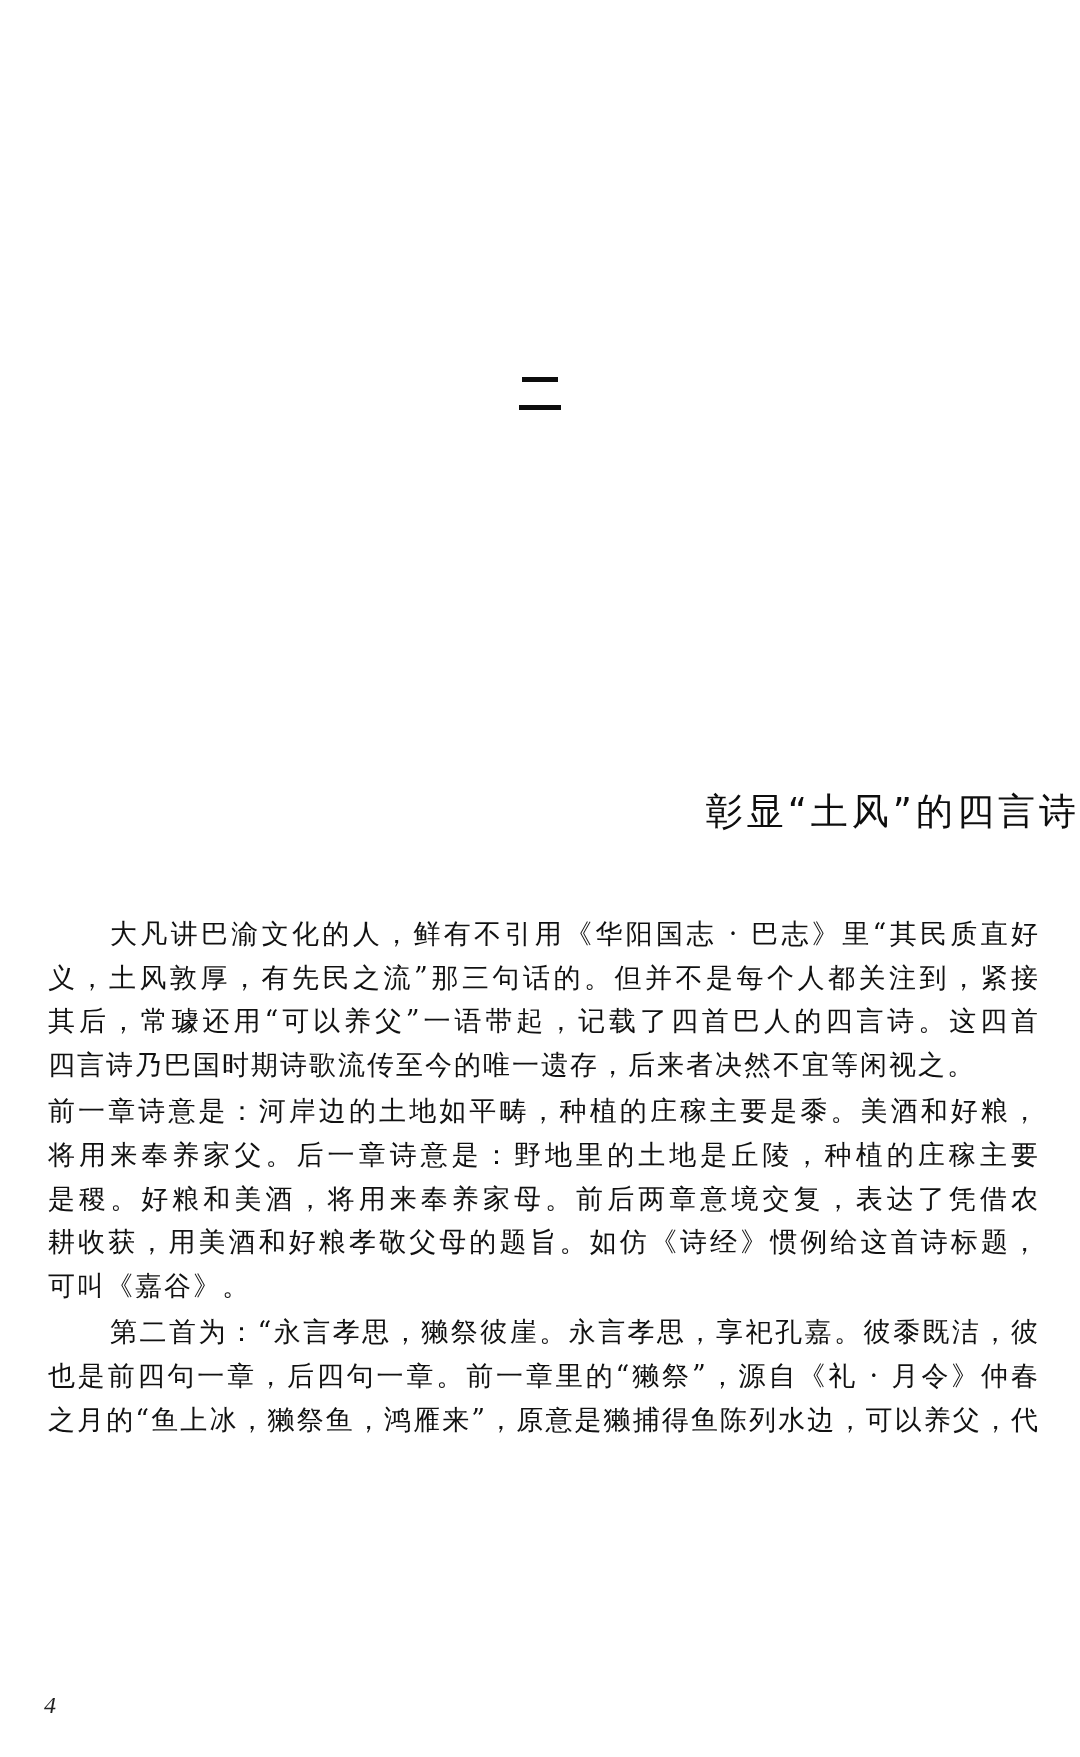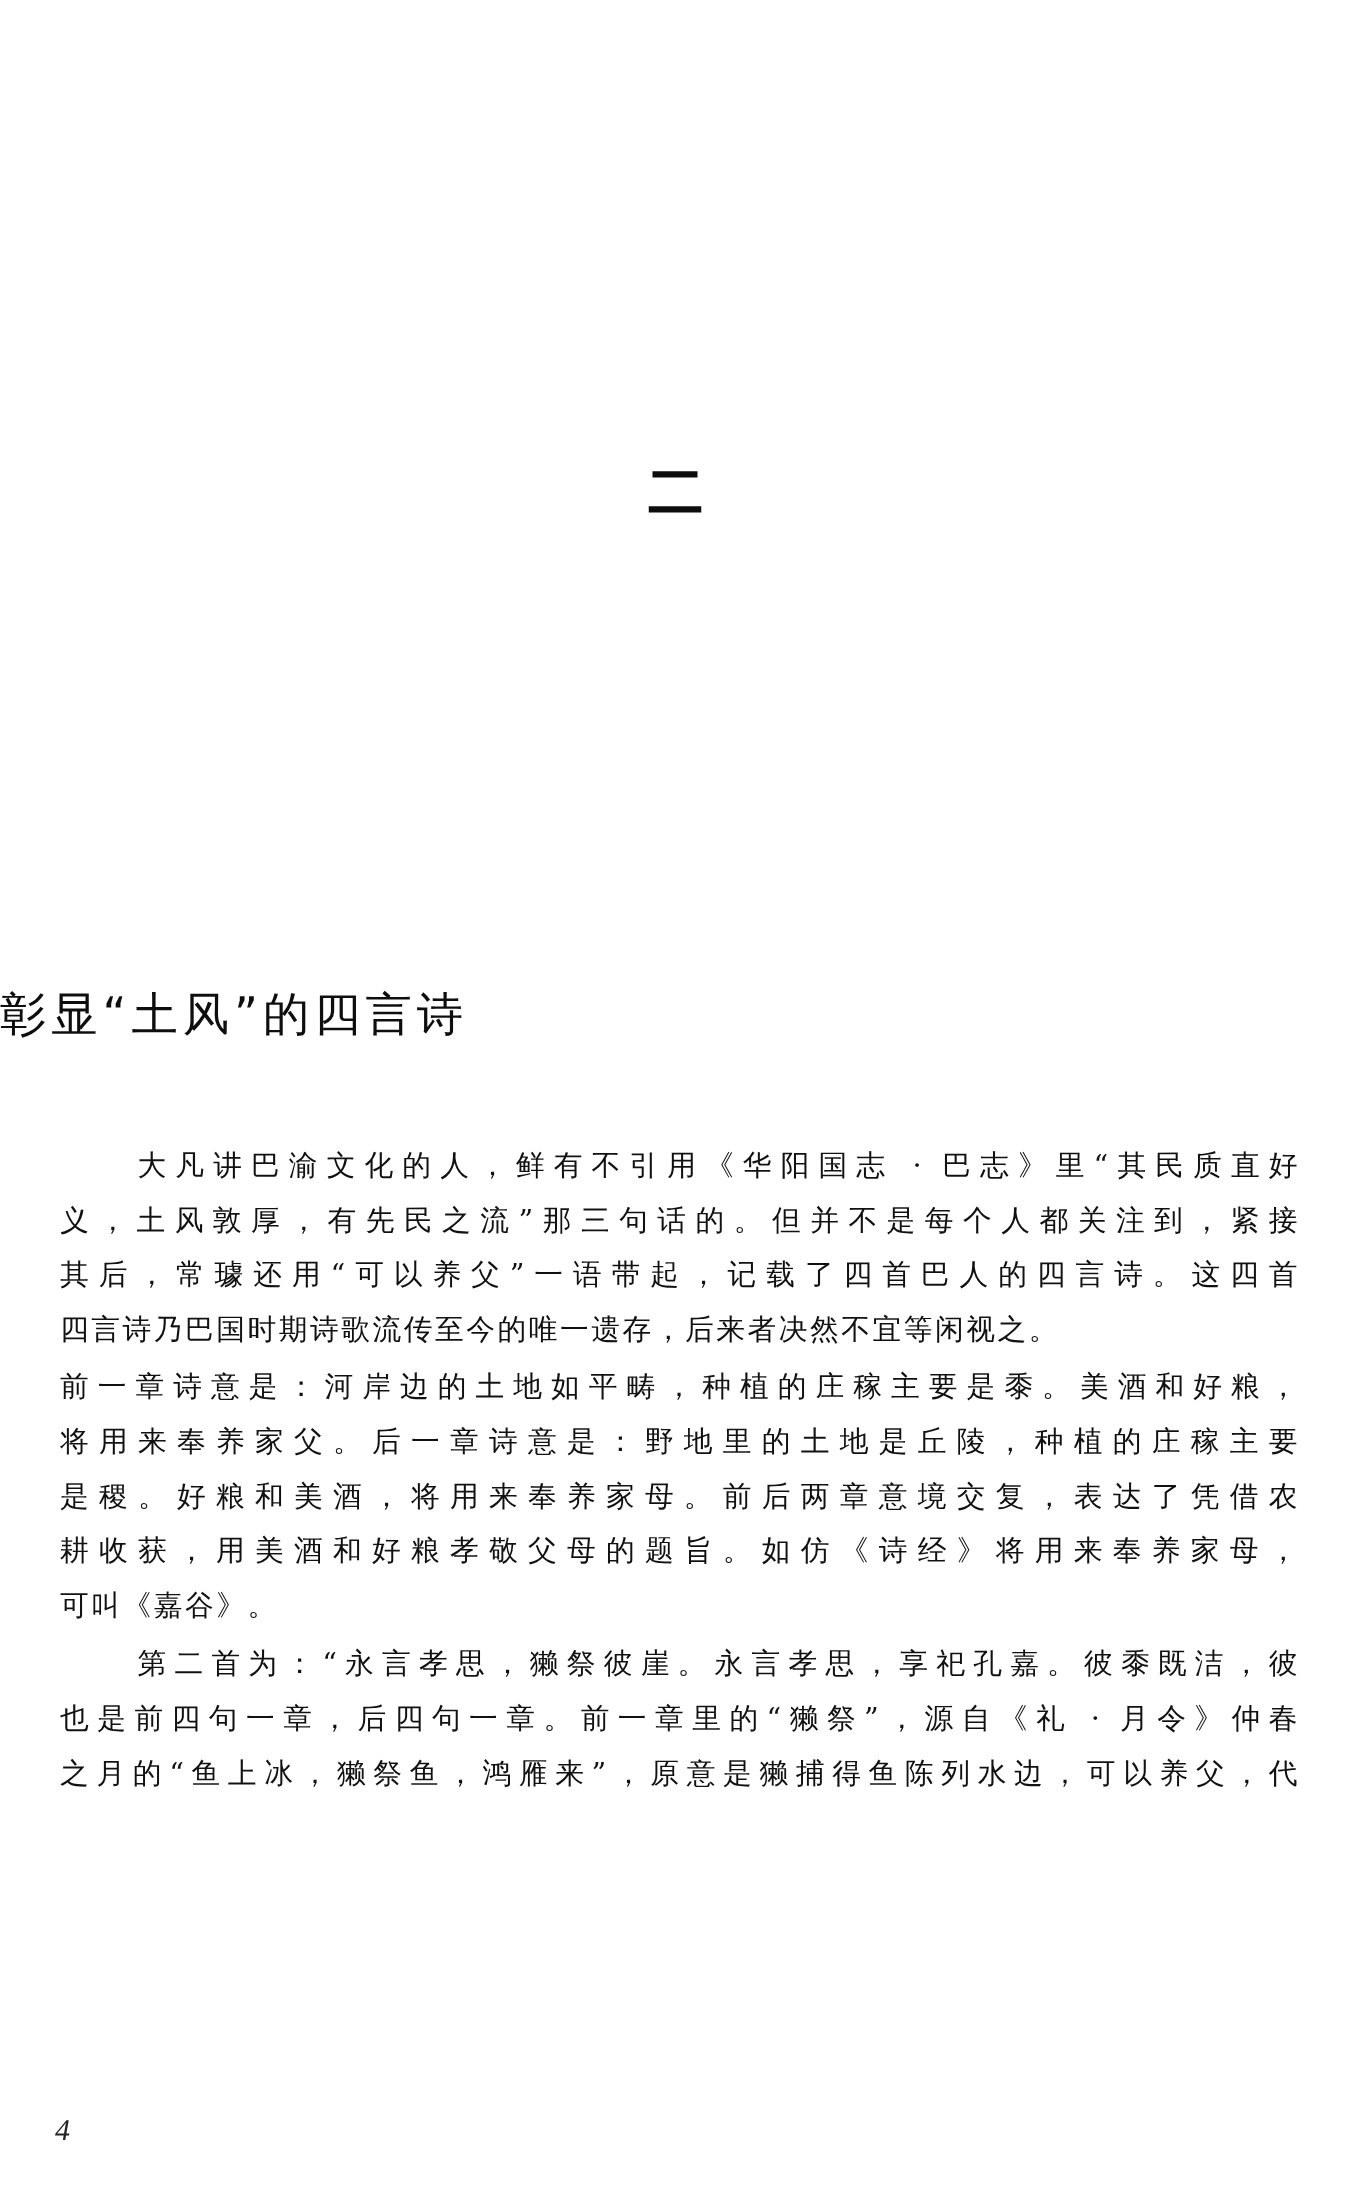--- a/index.html
+++ b/index.html
@@ -46,33 +46,33 @@
   }
   .chapter-num .sr {
     position: absolute;
     width: 1px; height: 1px; overflow: hidden; clip: rect(0 0 0 0);
   }
   .section-title {
     position: absolute;
     left: 0;
     width: 1080px;
     top: 762px;
-    text-align: left;
+    text-align: right;
     font-family: "DejaVu Sans", "Liberation Sans", sans-serif;
     font-size: 37px;
     letter-spacing: 4px;
     font-weight: normal;
     color: #0e0e0e;
   }
   .body-text {
     position: absolute;
     left: 48px;
     width: 992px;
     top: 912px;
-    font-size: 23px;
+    font-size: 27px;
   }
   .line {
     height: 43.6px;
     line-height: 43.6px;
     white-space: nowrap;
     text-align: justify;
     text-align-last: justify;
     letter-spacing: 2px;
   }
   .line.indent {
@@ -111,21 +111,21 @@
 
   <div class="line indent">大凡讲巴渝文化的人，鲜有不引用《华阳国志 · 巴志》里“其民质直好</div>
   <div class="line">义，土风敦厚，有先民之流”那三句话的。但并不是每个人都关注到，紧接</div>
   <div class="line">其后，常璩还用“可以养父”一语带起，记载了四首巴人的四言诗。这四首</div>
   <div class="line last">四言诗乃巴国时期诗歌流传至今的唯一遗存，后来者决然不宜等闲视之。</div>
   <div class="para-gap"></div>
 
   <div class="line">前一章诗意是：河岸边的土地如平畴，种植的庄稼主要是黍。美酒和好粮，</div>
   <div class="line">将用来奉养家父。后一章诗意是：野地里的土地是丘陵，种植的庄稼主要</div>
   <div class="line">是稷。好粮和美酒，将用来奉养家母。前后两章意境交复，表达了凭借农</div>
-  <div class="line">耕收获，用美酒和好粮孝敬父母的题旨。如仿《诗经》将用来奉养家母，</div>
+  <div class="line">耕收获，用美酒和好粮孝敬父母的题旨。如仿《诗经》惯例给这首诗标题，</div>
   <div class="line last">可叫《嘉谷》。</div>
   <div class="para-gap"></div>
 
   <div class="line indent">第二首为：“永言孝思，獭祭彼崖。永言孝思，享祀孔嘉。彼黍既洁，彼</div>
   <div class="line">也是前四句一章，后四句一章。前一章里的“獭祭”，源自《礼 · 月令》仲春</div>
   <div class="line">之月的“鱼上冰，獭祭鱼，鸿雁来”，原意是獭捕得鱼陈列水边，可以养父，代</div>
 </div>
 
 <div class="page-number">4</div>
 

